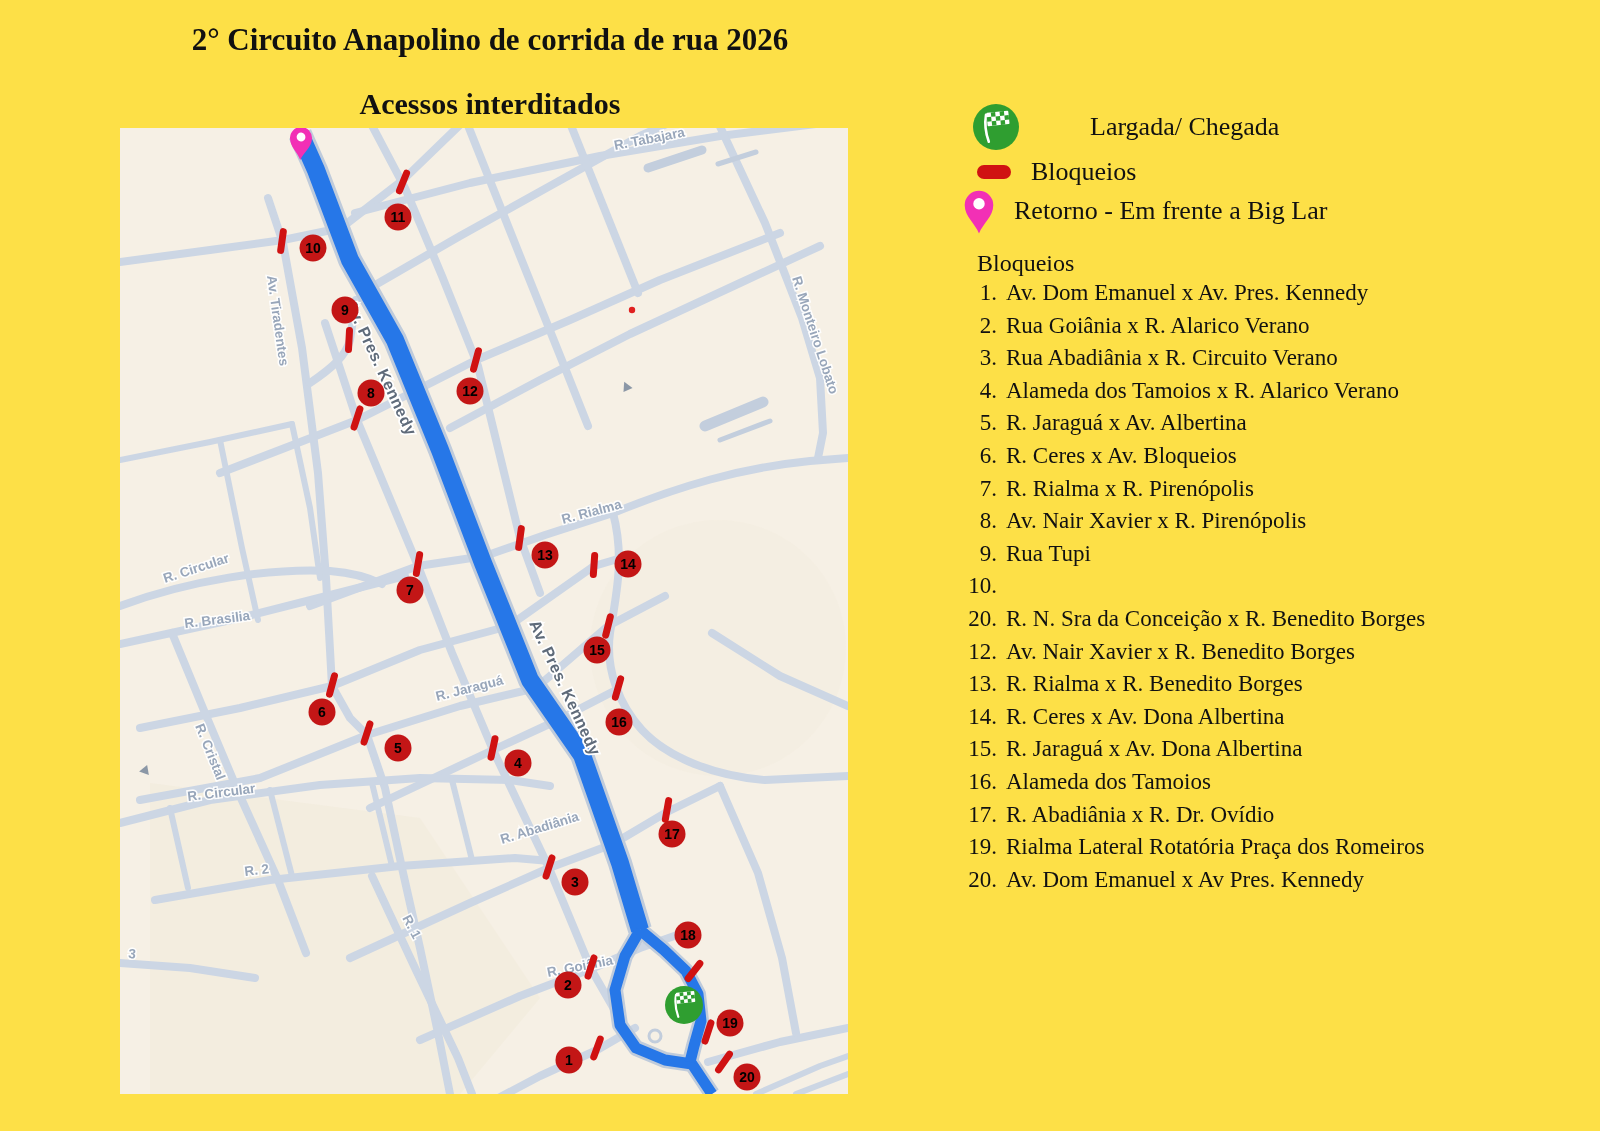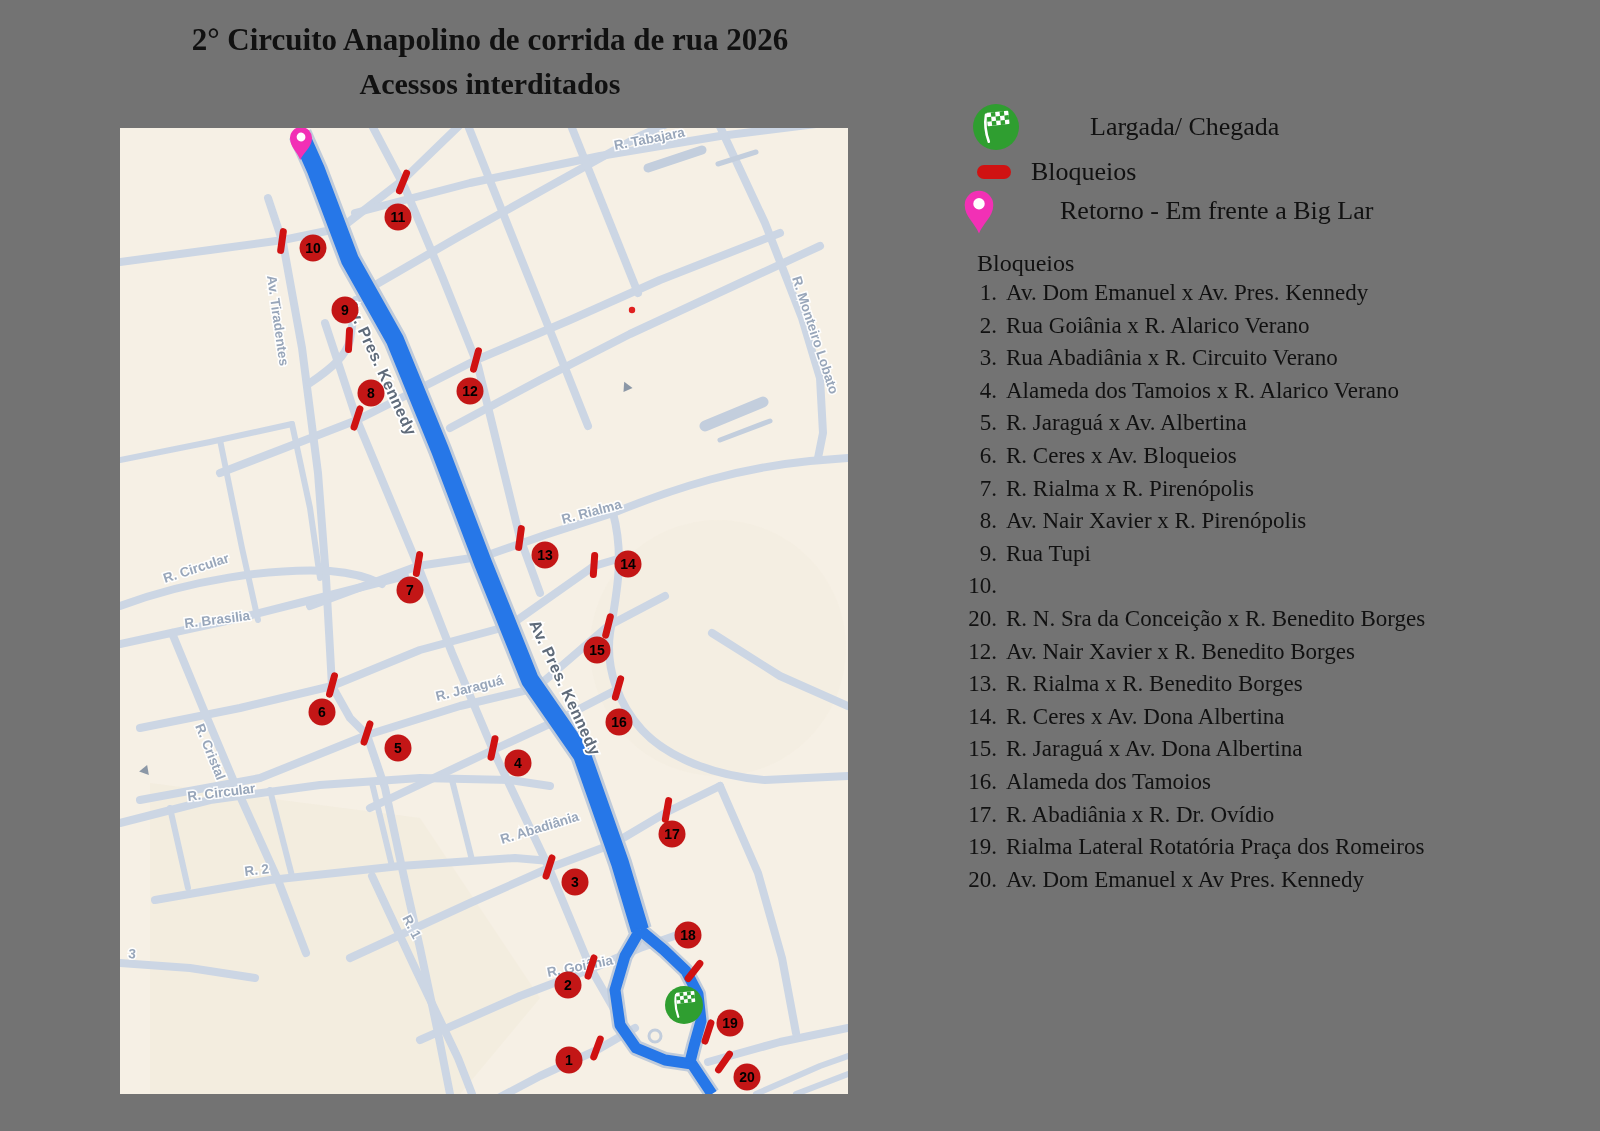--- a/index.html
+++ b/index.html
@@ -1,22 +1,22 @@
 <!DOCTYPE html>
 <html><head>
 <meta charset="utf-8">
 <style>
   html,body{margin:0;padding:0;background:#ffffff;}
-  #app{position:relative;width:1600px;height:1131px;background:#737373;overflow:hidden;
+  #app{position:relative;width:1600px;height:1131px;background:#fde047;overflow:hidden;
        font-family:"Liberation Serif", serif;}
   
   .title{position:absolute;left:130px;top:20px;width:720px;text-align:center;
          font-weight:bold;color:#111;}
   .title .l1{font-size:31px;line-height:40px;}
-  .title .l2{font-size:30px;line-height:40px;margin-top:4px;}
+  .title .l2{font-size:30px;line-height:40px;margin-top:24px;}
   
   #map{position:absolute;left:120px;top:128px;width:728px;height:966px;background:#f6f0e5;overflow:hidden;}
   #map svg{display:block;}
   .st-label{fill:#94a3b8;font-family:"Liberation Sans",sans-serif;font-size:13.5px;
             stroke:#ffffff;stroke-width:3px;paint-order:stroke;font-weight:bold;opacity:.95;}
   .route-label{fill:#5f6b7a;font-family:"Liberation Sans",sans-serif;font-size:16px;font-weight:bold;
             stroke:#ffffff;stroke-width:3.5px;paint-order:stroke;letter-spacing:.5px;}
   .marker-num{font-family:"Liberation Sans",sans-serif;font-size:14px;font-weight:bold;fill:#000;}
   
   .legend-label{position:absolute;font-size:26px;color:#111;white-space:nowrap;}
@@ -292,21 +292,21 @@
 
   <div id="legend-dash"></div>
   <div class="legend-label" style="left:1031px;top:157px;">Bloqueios</div>
 
   <svg id="legend-pin" width="34" height="50" viewBox="0 0 34 50">
     <g transform="translate(17,15) scale(1.3)">
       <path d="M0,22 C-3,14 -11,9 -11,0 A11,11 0 1 1 11,0 C11,9 3,14 0,22 Z" fill="#f230b5"></path>
       <circle cx="0" cy="-1" r="4.4" fill="#ffffff"></circle>
     </g>
   </svg>
-  <div class="legend-label" style="left:1014px;top:196px;margin-left:46px;">Retorno - Em frente a Big Lar</div>
+  <div class="legend-label" style="left:1014px;top:196px;">Retorno - Em frente a Big Lar</div>
 
   <div class="list-heading">Bloqueios</div>
   <div id="blockade-list">
       <div class="bl-row">
         <div class="bl-num">1.</div>
         <div class="bl-text">Av. Dom Emanuel x Av. Pres. Kennedy</div>
       </div>
       <div class="bl-row">
         <div class="bl-num">2.</div>
         <div class="bl-text">Rua Goiânia x R. Alarico Verano</div>

